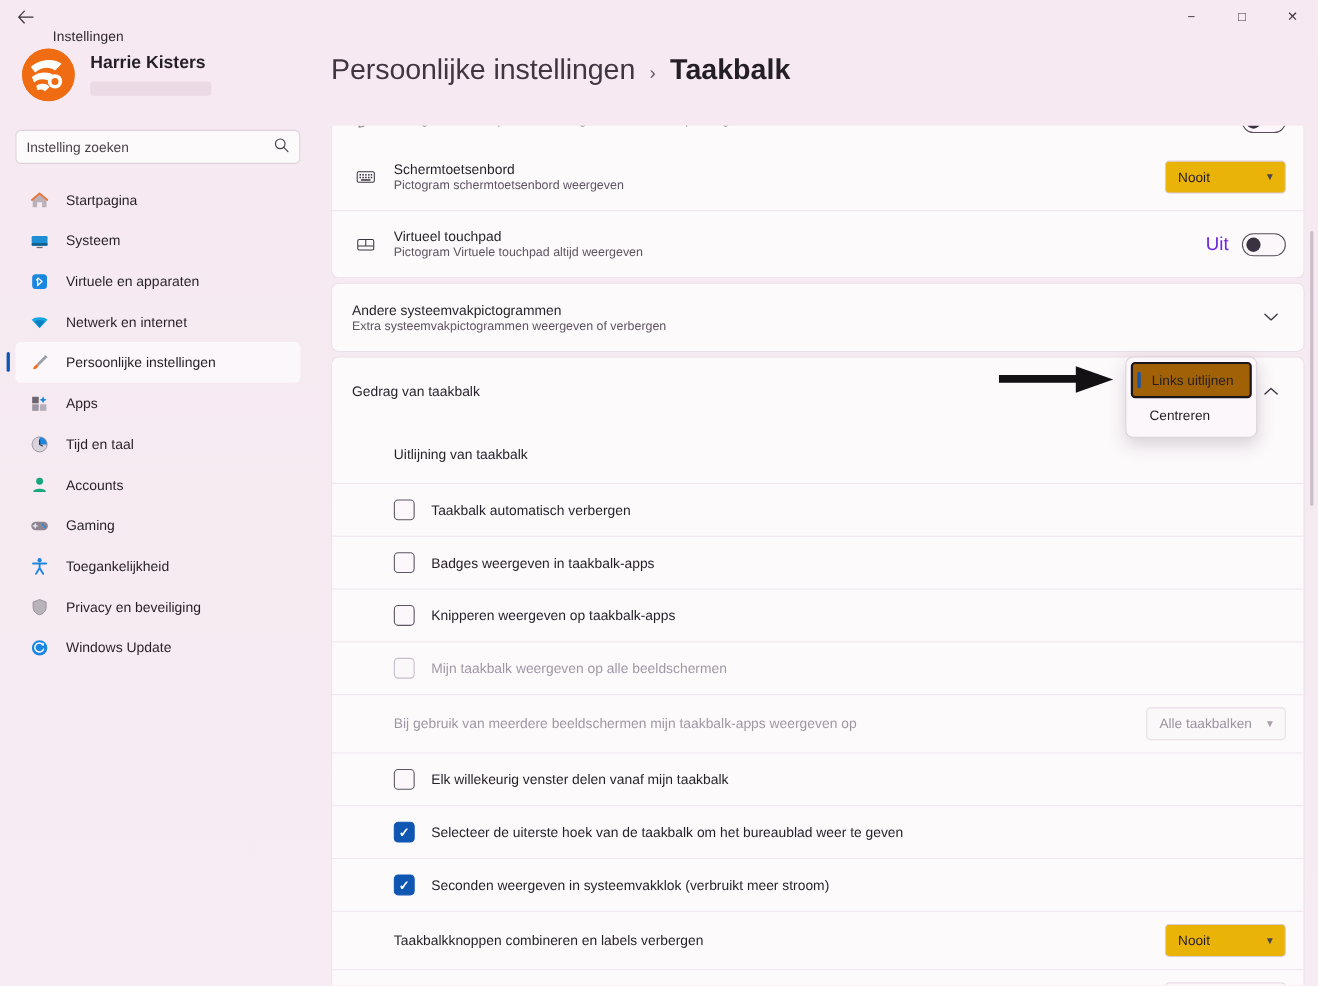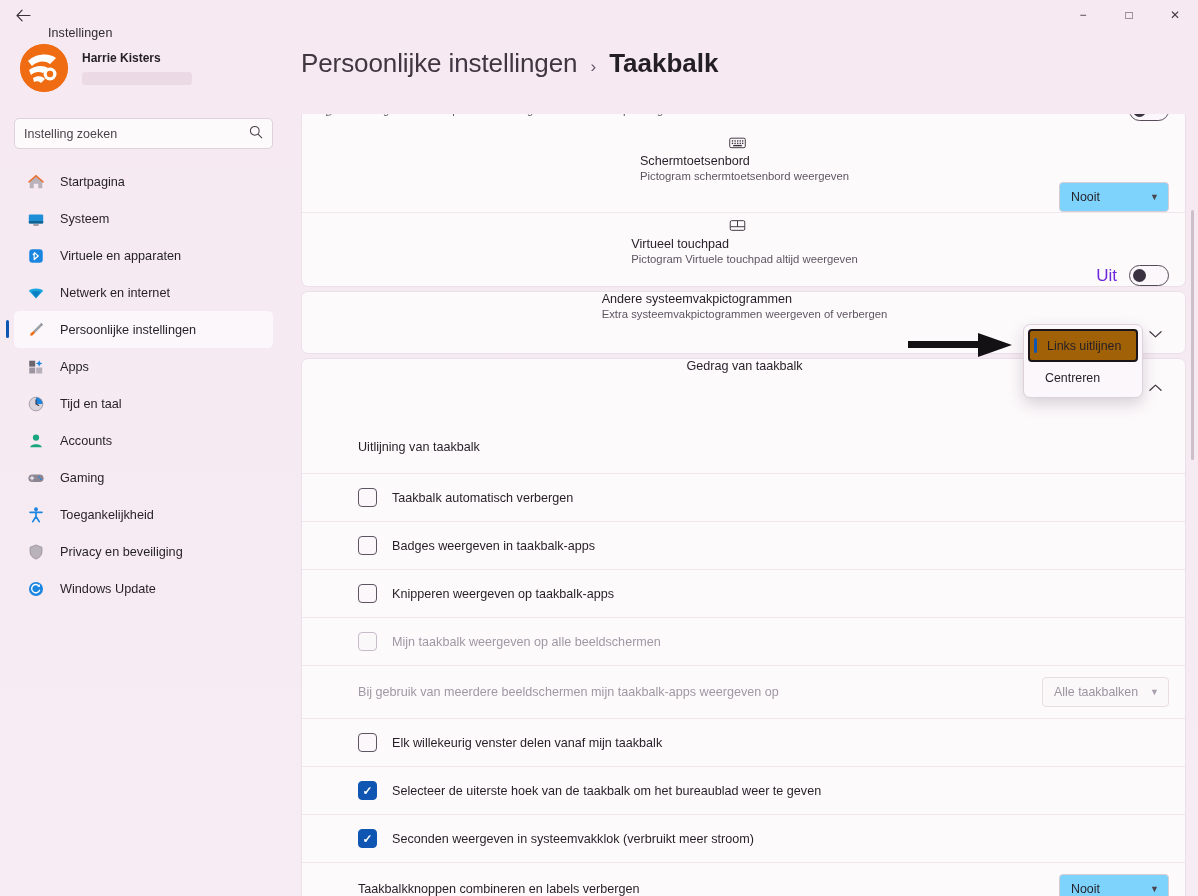--- a/index.html
+++ b/index.html
@@ -39,21 +39,21 @@
   .sidebar {
     position: absolute; top: 30px; left: 0; width: 287px; bottom: 0;
     padding: 0 14px;
   }
   .profile { display: flex; align-items: center; margin: 14px 0 0 6px; }
   .avatar {
     width: 48px; height: 48px; border-radius: 50%;
     background: #ef6c13; position: relative; overflow: hidden; flex: none;
   }
   .profile-meta { margin-left: 14px; }
-  .profile-name { font-size: 12px; font-weight: bold; color: #241f26; }
+  .profile-name { font-size: 16px; font-weight: bold; color: #241f26; }
   .profile-mail {
     margin-top: 7px; width: 110px; height: 13px; border-radius: 3px;
     background: rgba(226,205,219,.55);
   }
 
   .searchbox {
     margin: 26px 0 14px 0; height: 31px; border-radius: 5px;
     background: #fdfafc; border: 1px solid #dfd2da;
     display: flex; align-items: center; padding: 0 9px;
   }
@@ -107,34 +107,34 @@
   .card.clip-top {
     border-top-left-radius: 0; border-top-right-radius: 0;
     border-top: 0;
   }
 
   .row {
     display: flex; align-items: center; min-height: 53px;
     padding: 0 16px 0 18px;
   }
   .row + .row { border-top: 1px solid #f0e7ee; }
-  .row.tall { min-height: 61px; flex-direction: column; }
+  .row.tall { min-height: 61px; }
   .row-ico {
     width: 24px; height: 24px; margin-right: 14px; flex: none;
     display: flex; align-items: center; justify-content: center;
     color: #3b333c;
   }
   .row-texts { display: flex; flex-direction: column; gap: 2px; }
   .row-title { font-size: 12.6px; color: #241f26; }
   .row-sub { font-size: 11.3px; color: #5d5560; }
   .row-right { margin-left: auto; display: flex; align-items: center; gap: 12px; }
 
   .dropdown {
     min-width: 110px; height: 30px; border-radius: 4px;
-    background: #7dd3fc; border: 1px solid #d9ccd5;
+    background: #eab308; border: 1px solid #d9ccd5;
     display: flex; align-items: center; justify-content: space-between;
     padding: 0 9px 0 11px; cursor: pointer; font-size: 12.4px; color: #241f26;
   }
   .dropdown .chev { font-size: 9px; color: #4b434c; margin-left: 12px; }
   .dropdown.disabled { color: #9c93a0; border-color: #e8dde5; background: #fbf8fa; }
   .dropdown.disabled .chev { color: #aaa0ad; }
 
   .toggle-label { font-size: 17px; color: #6d28d9; }
   .toggle {
     width: 40px; height: 21px; border-radius: 11px;

